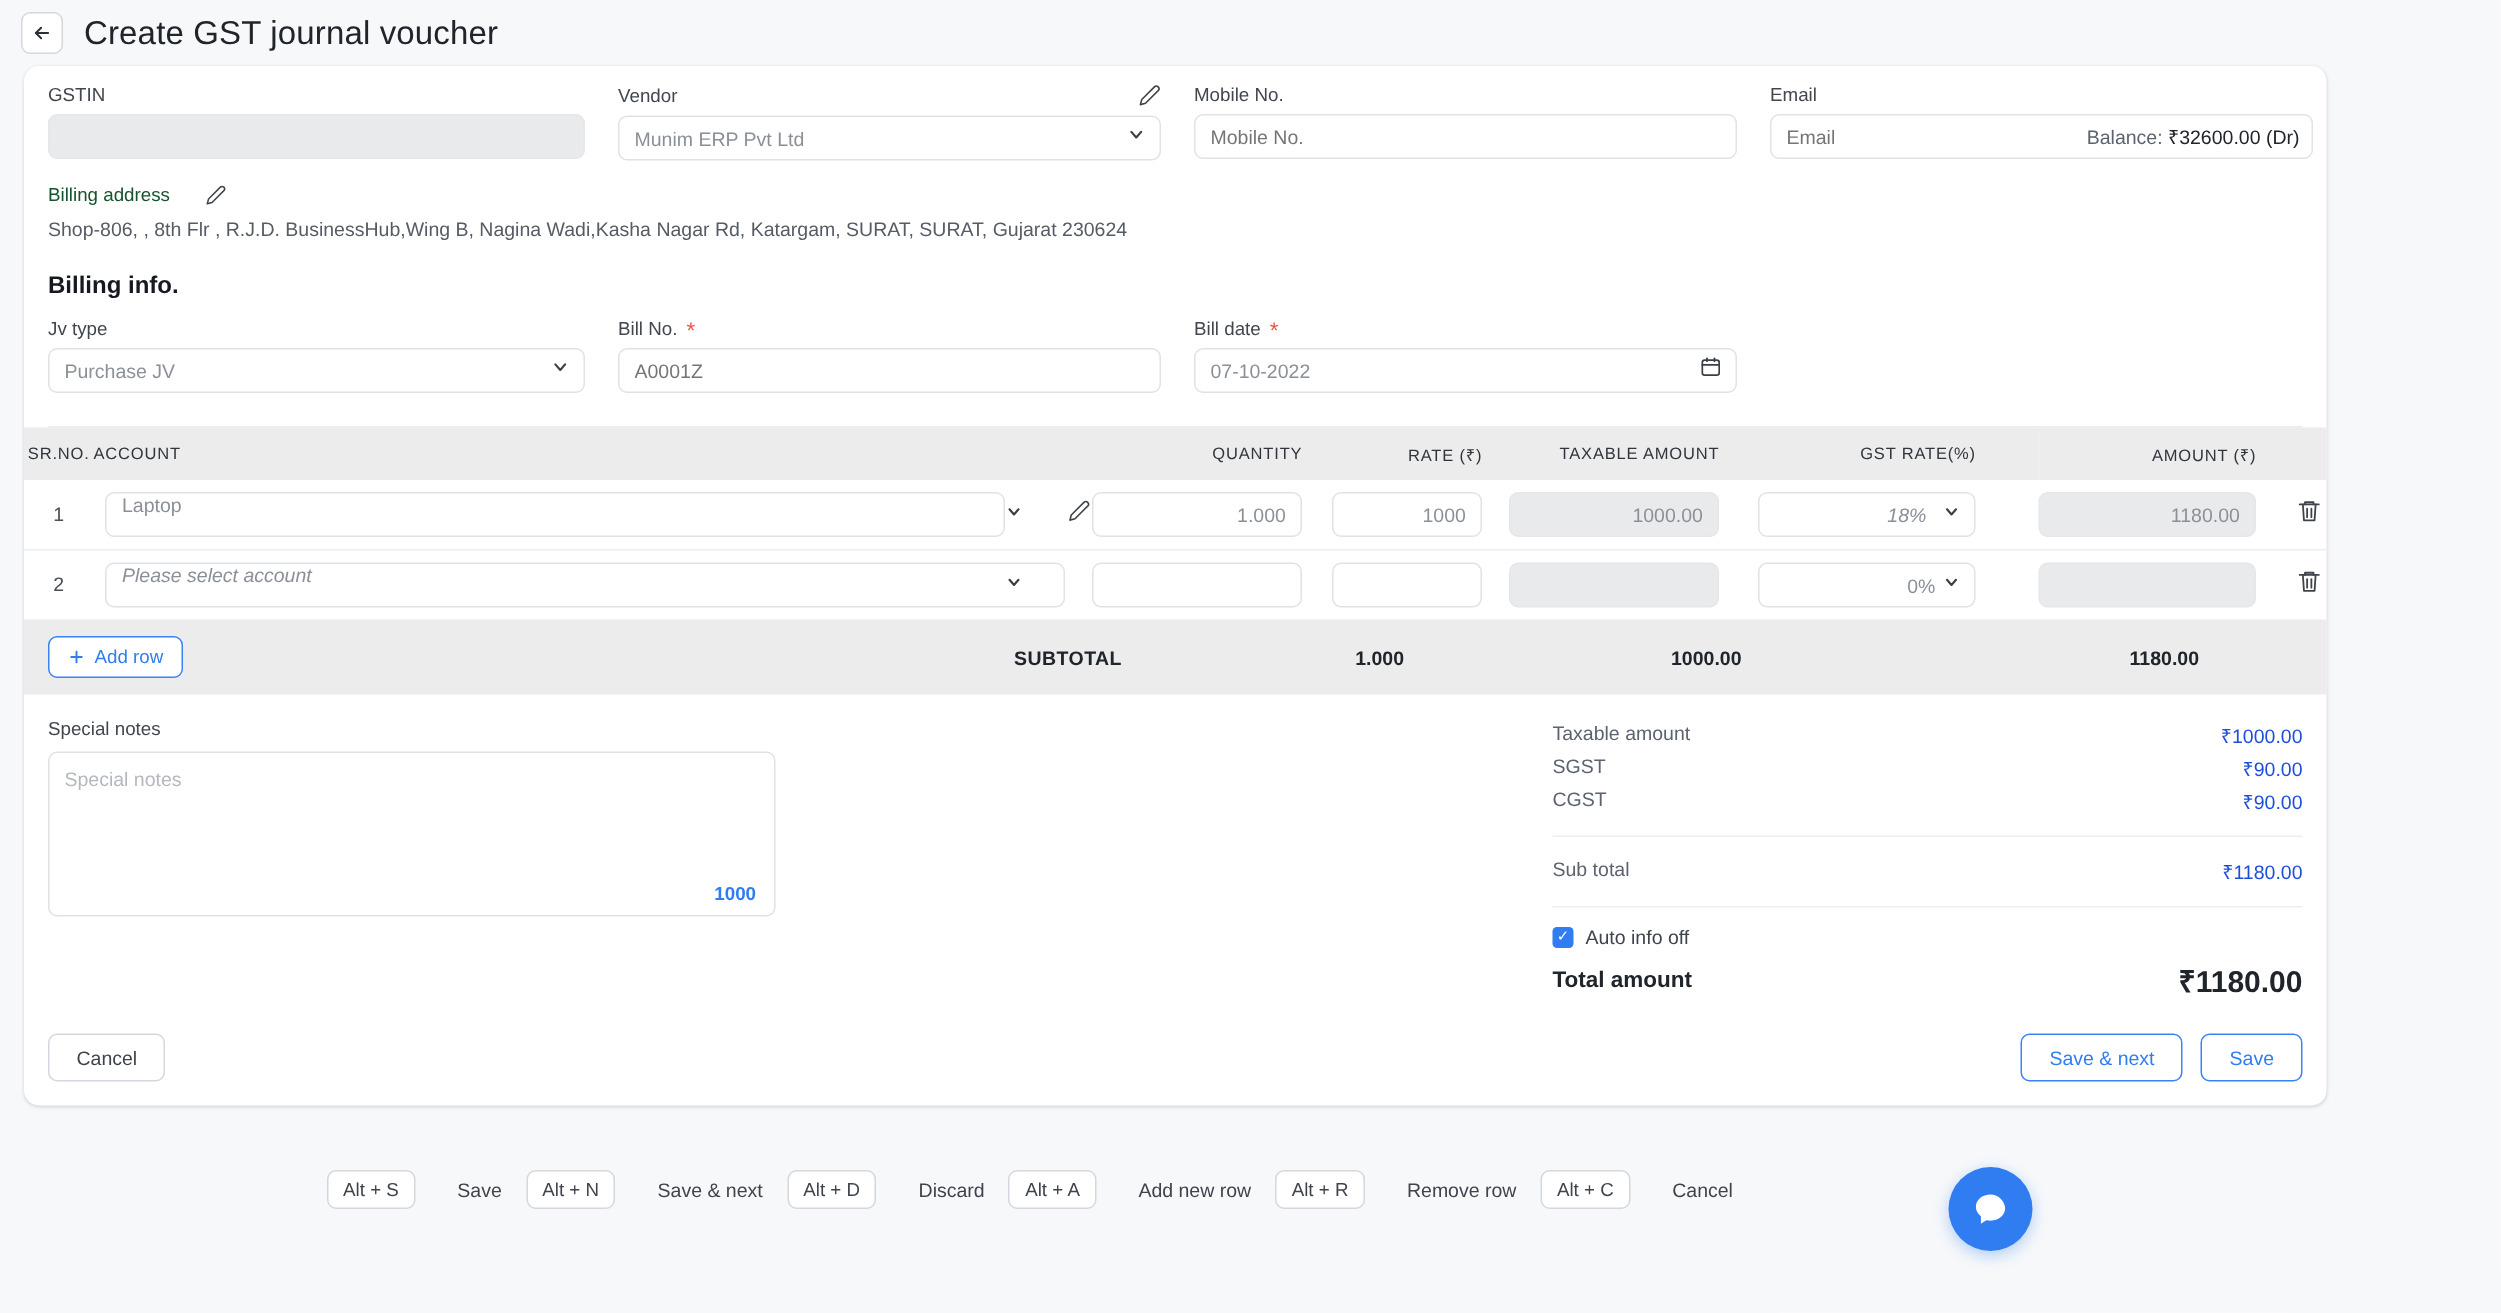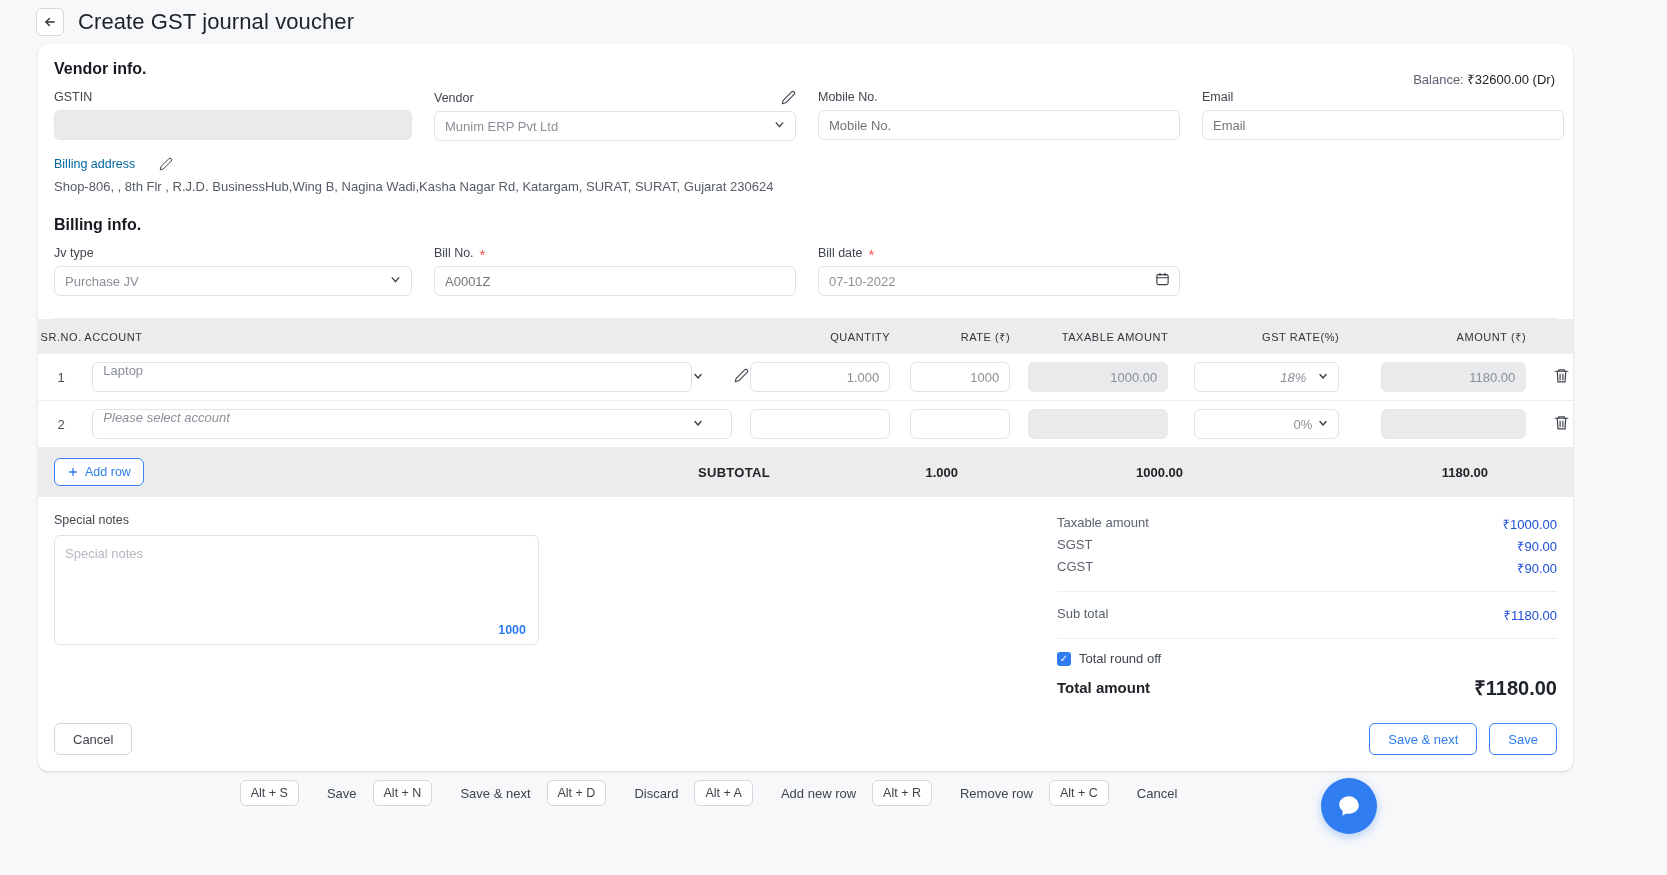--- a/index.html
+++ b/index.html
@@ -4,21 +4,21 @@
 <style>
   * { box-sizing: border-box; }
   html, body {
     margin: 0; padding: 0;
     width: 1667px; height: 875px;
     background: #f7f8fa;
     font-family: "Liberation Sans", sans-serif;
     color: #2b2f36;
     overflow: hidden;
   }
-  .page { width: 1373px; height: 875px; position: relative; margin-left: 22px; }
+  .page { width: 1373px; height: 875px; position: relative; }
 
   
   .topbar {
     height: 44px;
     display: flex; align-items: center;
     padding: 0 0 0 14px;
     background: #f7f8fa;
   }
   .back-btn {
     width: 28px; height: 28px;
@@ -81,21 +81,21 @@
   }
   .ctrl.disabled { background: #e9eaec; border-color: #e4e6e9; }
   .select-wrap { position: relative; }
   .chev {
     position: absolute; right: 10px; top: 50%; transform: translateY(-50%);
     pointer-events: none; color: #3a3f47;
   }
   .cal-ico { position:absolute; right:10px; top:50%; transform:translateY(-50%); color:#3a3f47;}
   .pencil { color:#3f444c; cursor:pointer; display:inline-flex; }
 
-  .addr-label { margin-top: 16px; display:flex; align-items:flex-end; gap:24px; font-size:12.5px; color:#0369a1;}
+  .addr-label { margin-top: 16px; display:flex; align-items:flex-end; gap:24px; font-size:12.5px; color:#14532d;}
   .addr-text { margin-top: 8px; font-size: 13px; color: #565c66; }
 
   .divider { height: 1px; background: #e9ebee; margin-top: 22px; }
 
   
   .tbl { width: 100%; border-collapse: collapse; }
   .tbl thead th {
     background: #ececec;
     font-size: 11px; font-weight: 400; color: #30353d;
     letter-spacing: .55px;
@@ -207,21 +207,20 @@
         <line x1="19" y1="12" x2="5" y2="12"></line>
           <polyline points="11 18 5 12 11 6"></polyline>
       </svg>
     </div>
     <div class="page-title">Create GST journal voucher</div>
   </div>
 
   <div class="card">
 
     <div class="section" style="position:relative;">
-      <div class="sec-title">Vendor info.</div>
       <div class="balance">
         <span>Balance: </span><b>₹32600.00 (Dr)</b>
       </div>
 
       <div class="grid4">
 
         <div>
           <div class="field-label">GSTIN</div>
           <div class="ctrl disabled"></div>
         </div>
@@ -458,21 +457,21 @@
           <span class="v">₹90.00</span>
         </div>
         <div class="tsep"></div>
         <div class="trow">
           <span>Sub total</span>
           <span class="v">₹1180.00</span>
         </div>
         <div class="tsep"></div>
         <div class="chk-row">
           <span class="chk">✓</span>
-          <span class="chk-label">Total round off</span>
+          <span class="chk-label">Auto info off</span>
         </div>
         <div class="total-row">
           <span class="total-label">Total amount</span>
           <span class="total-val">₹1180.00</span>
         </div>
       </div>
     </div>
 
     <div class="actions">
       <button class="btn btn-ghost">Cancel</button>

